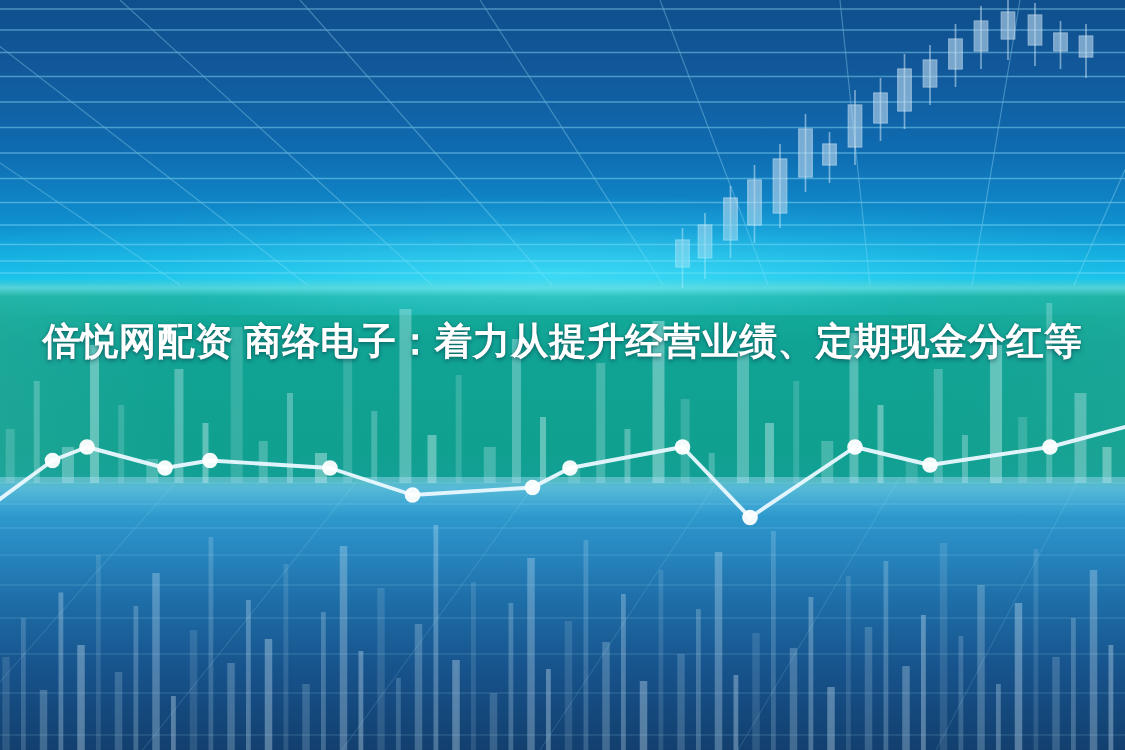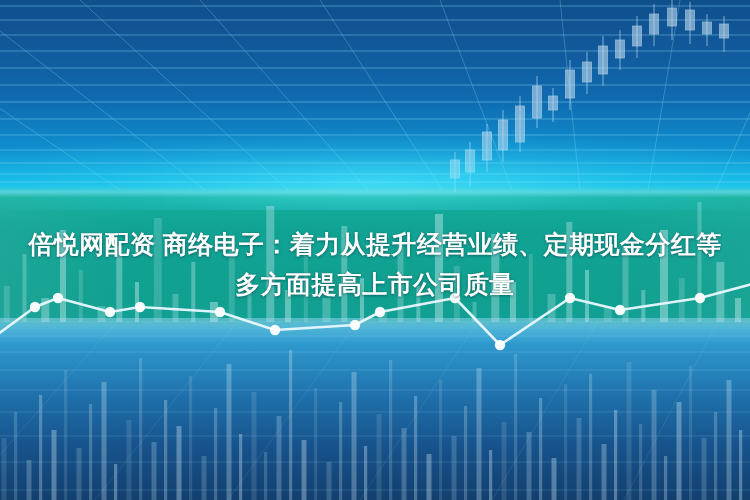--- a/index.html
+++ b/index.html
@@ -57,21 +57,21 @@
   #lower-haze{
     top:318px;height:26px;
     background:linear-gradient(to bottom,rgba(175,225,245,.42),rgba(175,225,245,0));
   }
 
   
   svg.layer{display:block;}
 
   
   #headline{
-    position:absolute;left:0;top:224px;width:750px;
+    position:absolute;left:0;top:208px;width:750px;
     text-align:center;color:#ffffff;
     font-size:25px;line-height:40px;font-weight:bold;
     letter-spacing:.4px;
     text-shadow:0 1px 3px rgba(0,40,60,.45), 0 0 1px rgba(0,0,0,.3);
     white-space:nowrap;
   }
   #headline .ln{display:block;}
   #headline .ln2{white-space:normal;}
 </style>
 </head>
@@ -294,16 +294,15 @@
       <circle cx="380" cy="312" r="5.2" fill="#ffffff" opacity="0.95"></circle>
       <circle cx="455" cy="298" r="5.2" fill="#ffffff" opacity="0.95"></circle>
       <circle cx="500" cy="345" r="5.2" fill="#ffffff" opacity="0.95"></circle>
       <circle cx="570" cy="298" r="5.2" fill="#ffffff" opacity="0.95"></circle>
       <circle cx="620" cy="310" r="5.2" fill="#ffffff" opacity="0.95"></circle>
       <circle cx="700" cy="298" r="5.2" fill="#ffffff" opacity="0.95"></circle>
     </svg>
 
   <div id="headline">
     <span class="ln ln1">倍悦网配资 商络电子：着力从提升经营业绩、定期现金分红等</span>
-    <span class="ln ln2">多方面提高上市公司质量</span>
   </div>
 
 </div>
 
 </body></html>

